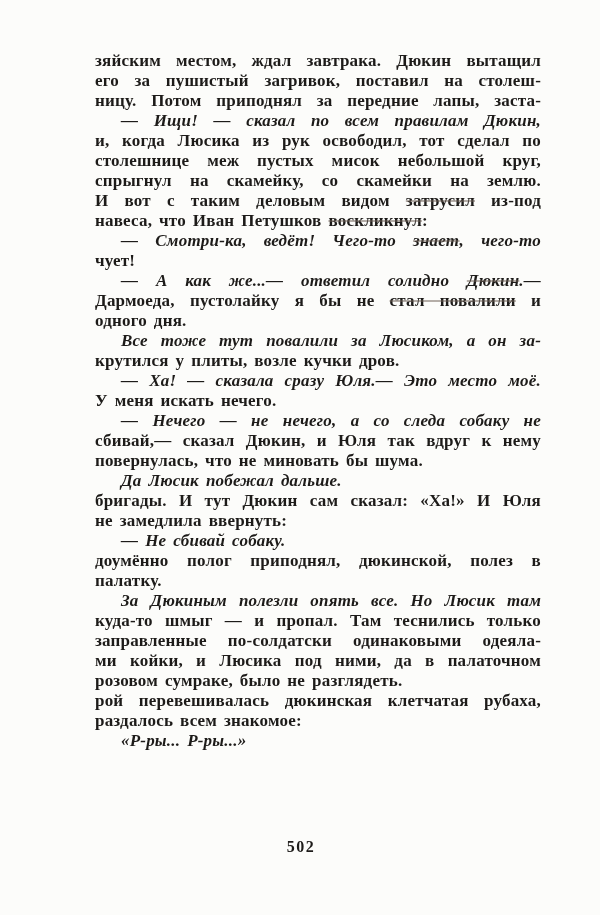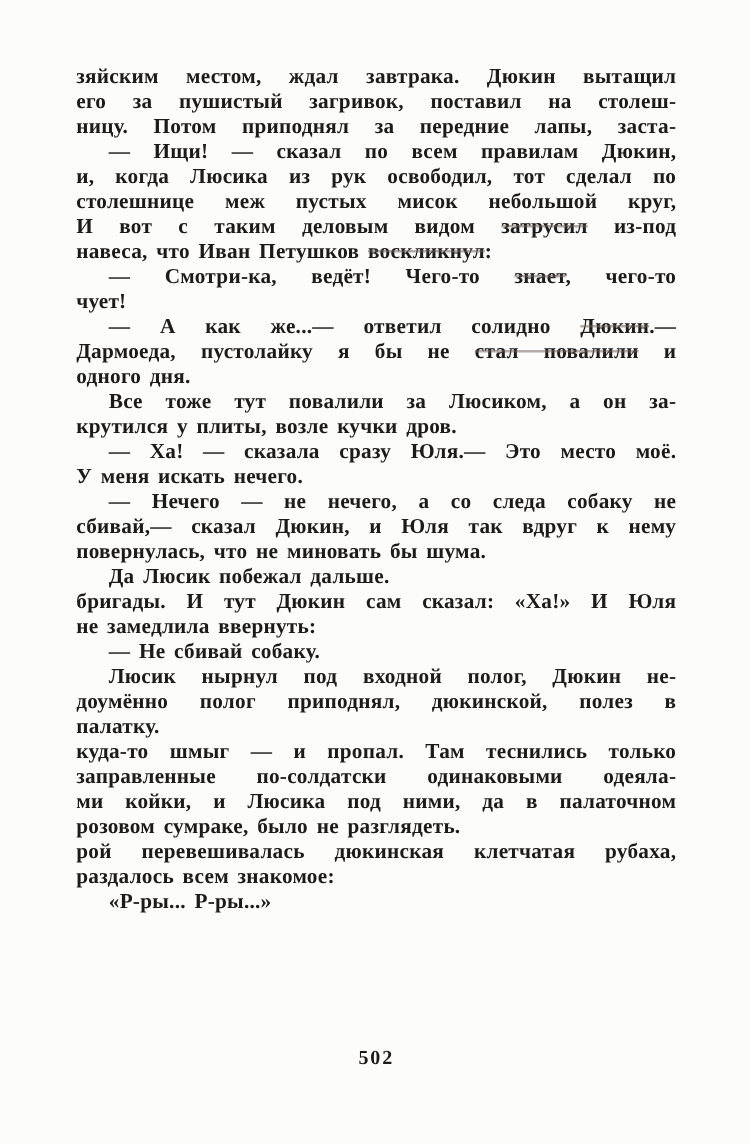--- a/index.html
+++ b/index.html
@@ -17,23 +17,23 @@
   }
   .text-block {
     position: absolute;
     left: 61px; top: 51px; width: 480px;
     font-size: 17px;
     line-height: 20px;
     font-weight: bold;
     letter-spacing: 0.2px;
     word-spacing: 2.5px;
   }
-  .line { height: 20px; overflow: hidden; }
+  .line { height: 20px; overflow: hidden; margin-left: 34px; }
   .line.j { text-align: justify; text-align-last: justify; }
-  .line.ind { text-indent: 26px; }
+  .line.ind { text-indent: 26px; font-style: italic; }
   .st {
     text-decoration: line-through;
     text-decoration-thickness: 1.5px;
     text-decoration-color: rgba(110, 95, 85, 0.5);
   }
   .page-number {
     position: absolute;
     left: 0; top: 838px; width: 602px;
     text-align: center;
     font-size: 16px;
@@ -46,41 +46,42 @@
 <body>
 
 <div class="page">
   <div class="text-block">
       <div class="line j">зяйским местом, ждал завтрака. Дюкин вытащил</div>
       <div class="line j">его за пушистый загривок, поставил на столеш-</div>
       <div class="line j">ницу. Потом приподнял за передние лапы, заста-</div>
       <div class="line j ind">— Ищи! — сказал по всем правилам Дюкин,</div>
       <div class="line j">и, когда Люсика из рук освободил, тот сделал по</div>
       <div class="line j">столешнице меж пустых мисок небольшой круг,</div>
+      <div class="line j">спрыгнул на скамейку, со скамейки на землю.</div>
       <div class="line j">И вот с таким деловым видом <span class="st">затрусил</span> из-под</div>
       <div class="line">навеса, что Иван Петушков <span class="st">воскликнул</span>:</div>
       <div class="line j ind">— Смотри-ка, ведёт! Чего-то <span class="st">знает</span>, чего-то</div>
       <div class="line">чует!</div>
       <div class="line j ind">— А как же...— ответил солидно <span class="st">Дюкин</span>.—</div>
       <div class="line j">Дармоеда, пустолайку я бы не <span class="st">стал повалили</span> и</div>
       <div class="line">одного дня.</div>
       <div class="line j ind">Все тоже тут повалили за Люсиком, а он за-</div>
       <div class="line">крутился у плиты, возле кучки дров.</div>
       <div class="line j ind">— Ха! — сказала сразу Юля.— Это место моё.</div>
       <div class="line">У меня искать нечего.</div>
       <div class="line j ind">— Нечего — не нечего, а со следа собаку не</div>
       <div class="line j">сбивай,— сказал Дюкин, и Юля так вдруг к нему</div>
       <div class="line">повернулась, что не миновать бы шума.</div>
       <div class="line ind">Да Люсик побежал дальше.</div>
       <div class="line j">бригады. И тут Дюкин сам сказал: «Ха!» И Юля</div>
       <div class="line">не замедлила ввернуть:</div>
       <div class="line ind">— Не сбивай собаку.</div>
-      <div class="line j ind">Люсик нырнул под входной полог, Дюкин не-</div>
       <div class="line j">доумённо полог приподнял, дюкинской, полез в</div>
       <div class="line">палатку.</div>
+      <div class="line j ind">За Дюкиным полезли опять все. Но Люсик там</div>
       <div class="line j">куда-то шмыг — и пропал. Там теснились только</div>
       <div class="line j">заправленные по-солдатски одинаковыми одеяла-</div>
       <div class="line j">ми койки, и Люсика под ними, да в палаточном</div>
       <div class="line">розовом сумраке, было не разглядеть.</div>
       <div class="line j">рой перевешивалась дюкинская клетчатая рубаха,</div>
       <div class="line">раздалось всем знакомое:</div>
       <div class="line ind">«Р-ры... Р-ры...»</div>
     </div>
   <div class="page-number">502</div>
 </div>

